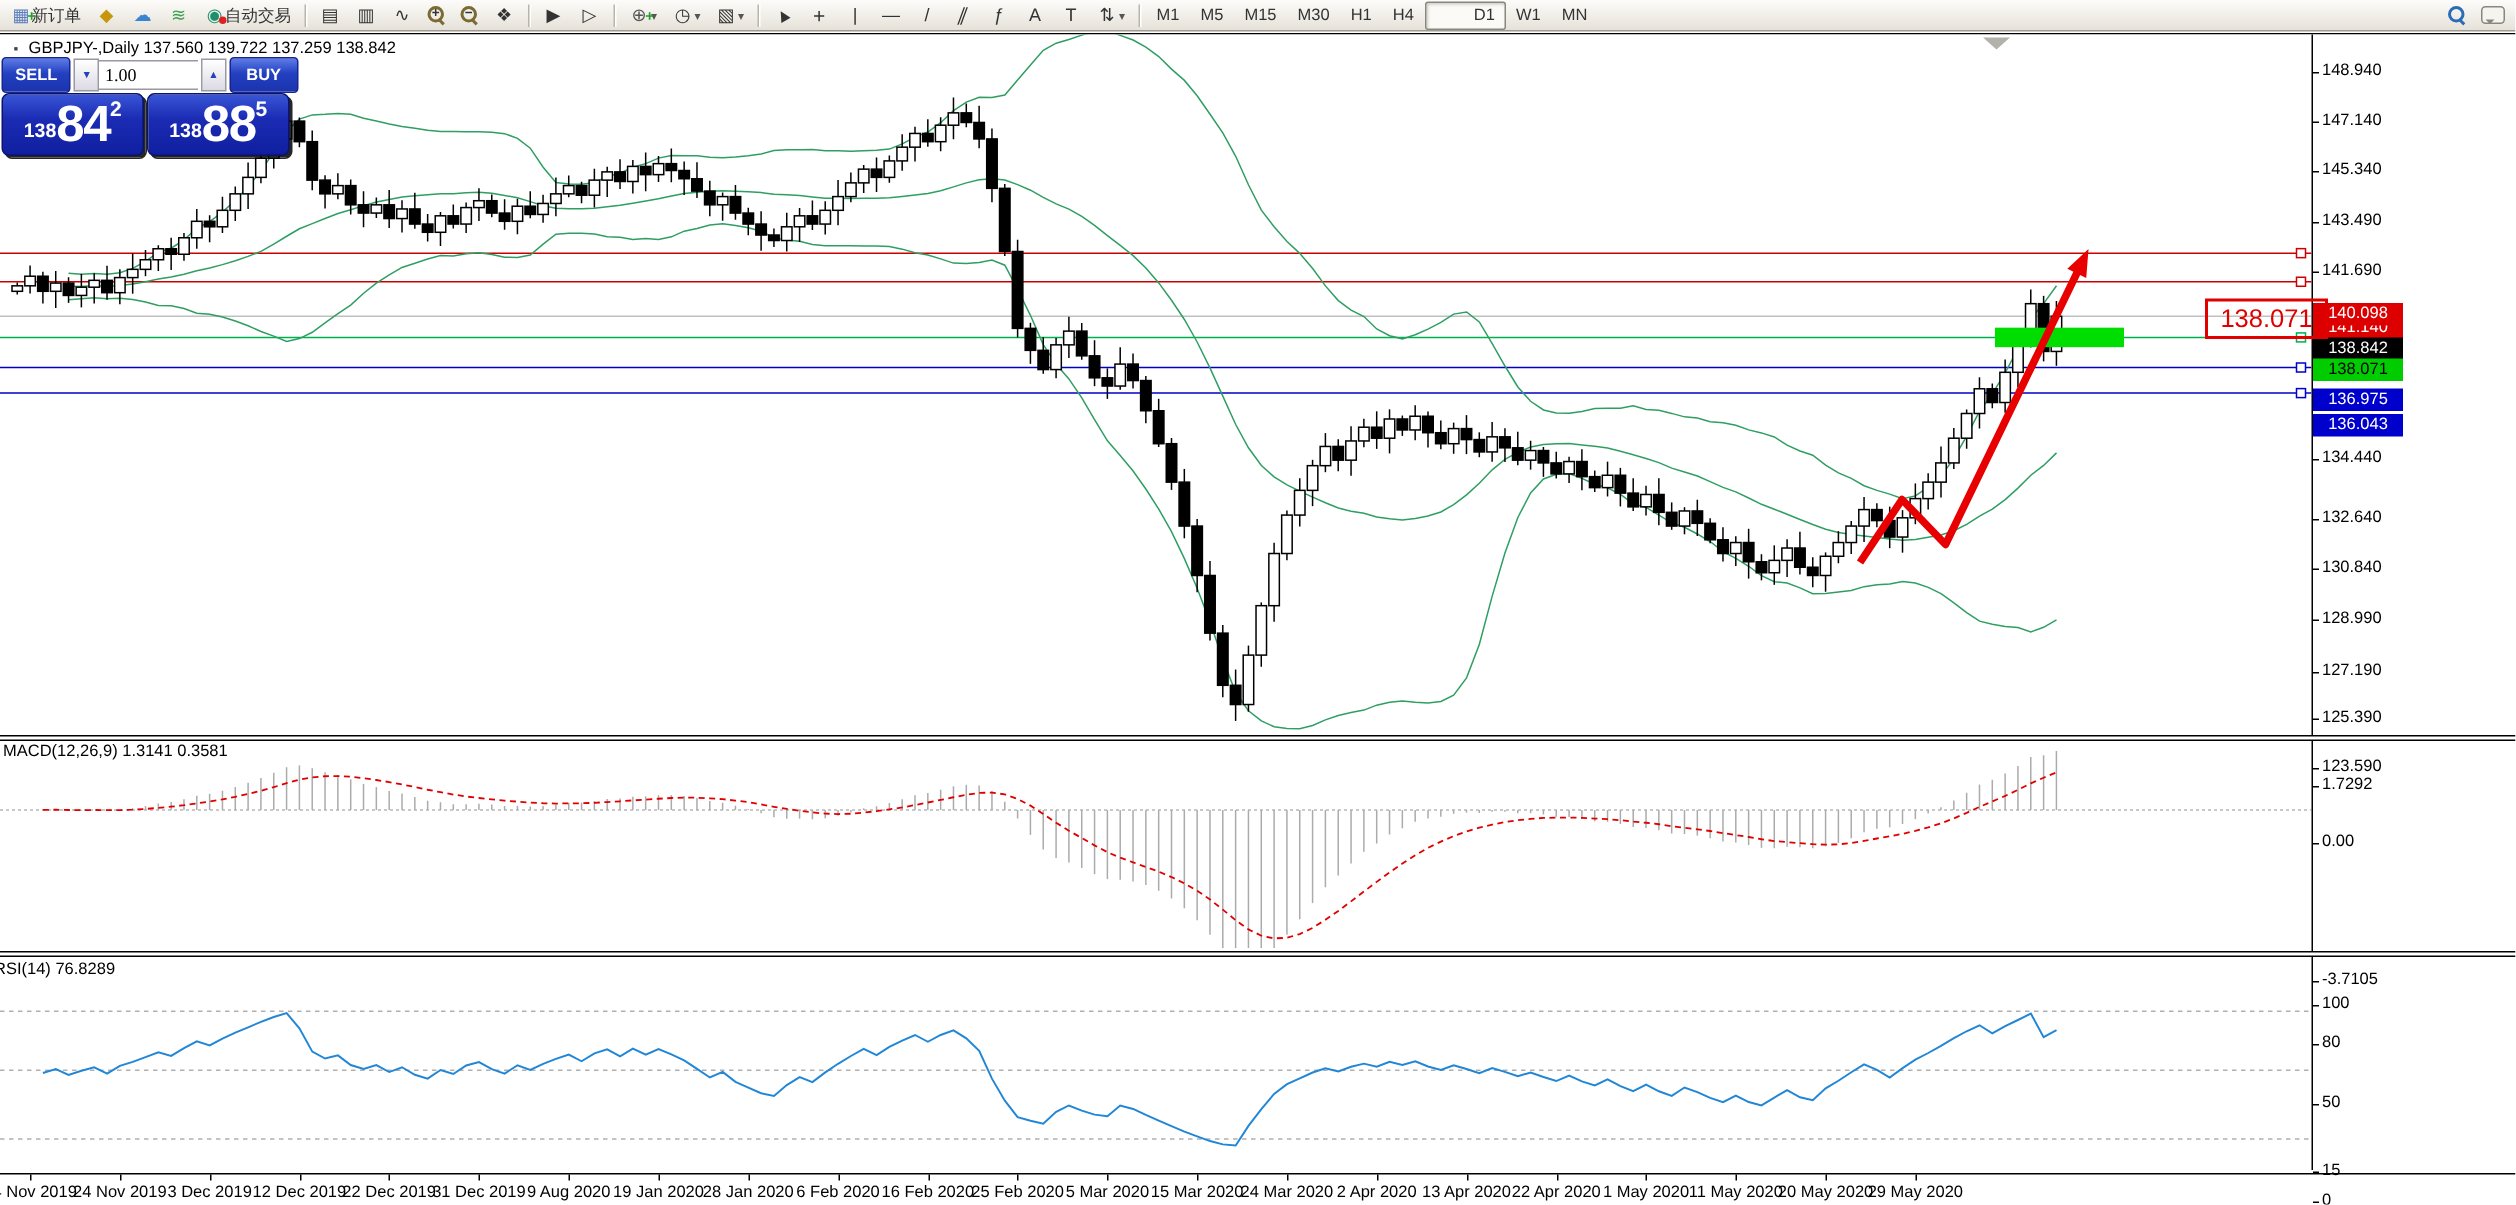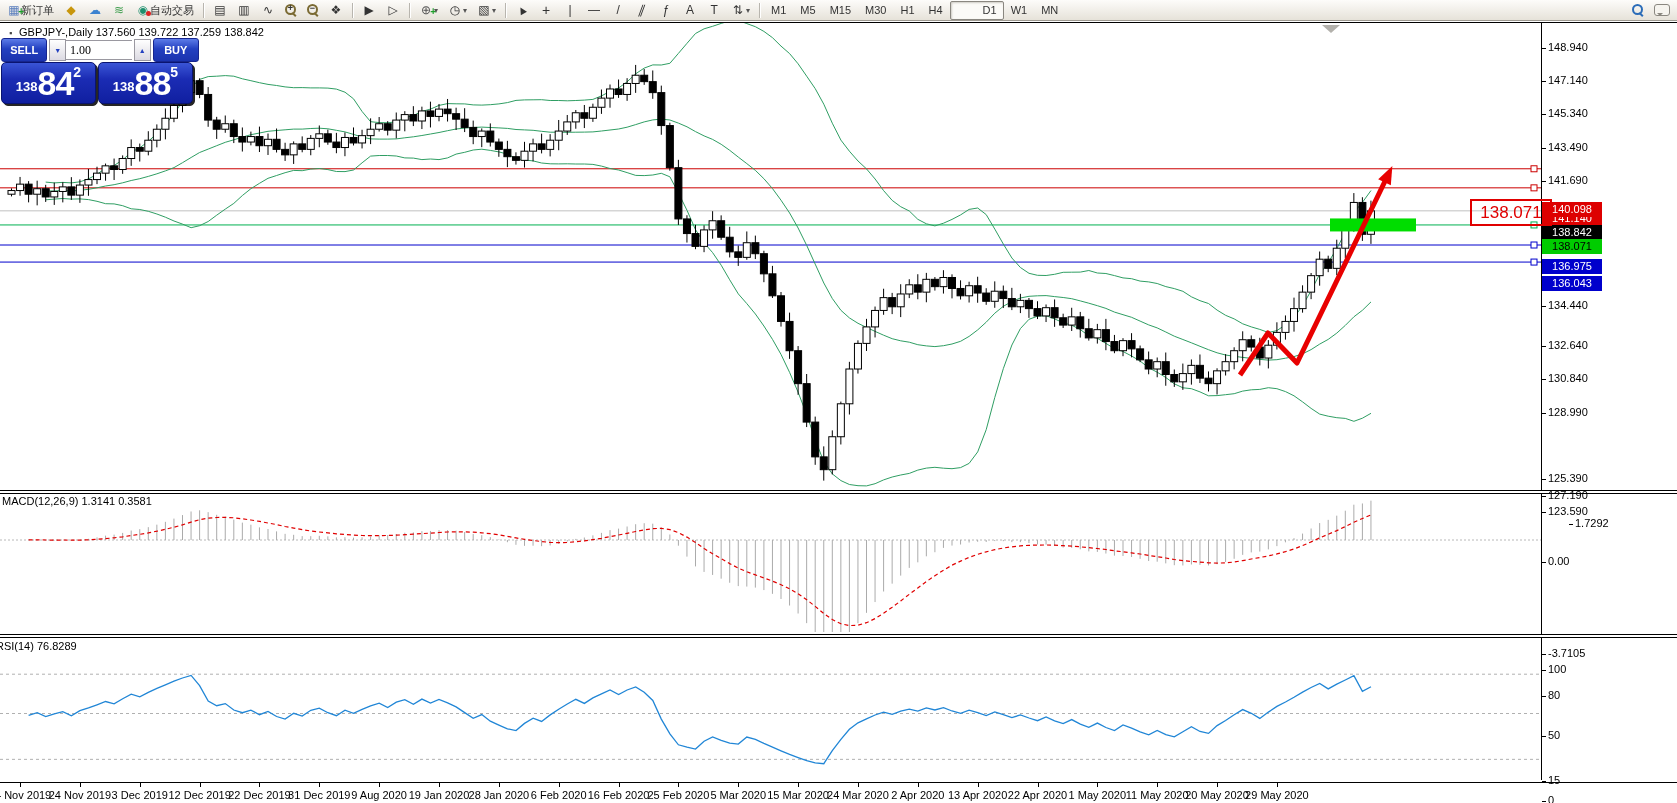--- a/index.html
+++ b/index.html
@@ -804,24 +804,24 @@
   <div class="axis-layer" id="axis-layer">
       <div class="axlab" style="top: 18px;">148.940</div>
       <div class="axlab" style="top: 50.9467px;">147.140</div>
       <div class="axlab" style="top: 83.8935px;">145.340</div>
       <div class="axlab" style="top: 117.755px;">143.490</div>
       <div class="axlab" style="top: 150.702px;">141.690</div>
       <div class="axlab" style="top: 276px;">134.440</div>
       <div class="axlab" style="top: 316.351px;">132.640</div>
       <div class="axlab" style="top: 349.298px;">130.840</div>
       <div class="axlab" style="top: 383.16px;">128.990</div>
-      <div class="axlab" style="top: 418px; margin-top: 48px;">127.190</div>
+      <div class="axlab" style="top: 418px;">127.190</div>
       <div class="axlab" style="top: 449.053px;">125.390</div>
       <div class="axlab" style="top: 482px;">123.590</div>
-      <div class="axlab" style="top: 493.958px; margin-left: 27px;">1.7292</div>
+      <div class="axlab" style="top: 493.958px;">1.7292</div>
       <div class="axlab" style="top: 532px;">0.00</div>
       <div class="axlab" style="top: 624px;">-3.7105</div>
       <div class="axlab" style="top: 640px;">100</div>
       <div class="axlab" style="top: 666.2px;">80</div>
       <div class="axlab" style="top: 705.5px;">50</div>
       <div class="axlab" style="top: 751.35px;">15</div>
       <div class="axlab" style="top: 771px;">0</div>
       <div class="badge" style="top: 159.769px; background: rgb(221, 0, 0); color: rgb(255, 255, 255); margin-top: 28px;">141.140</div>
       <div class="badge" style="top: 178.842px; background: rgb(221, 0, 0); color: rgb(255, 255, 255);">140.098</div>
       <div class="badge" style="top: 201.831px; background: rgb(0, 0, 0); color: rgb(255, 255, 255);">138.842</div>

